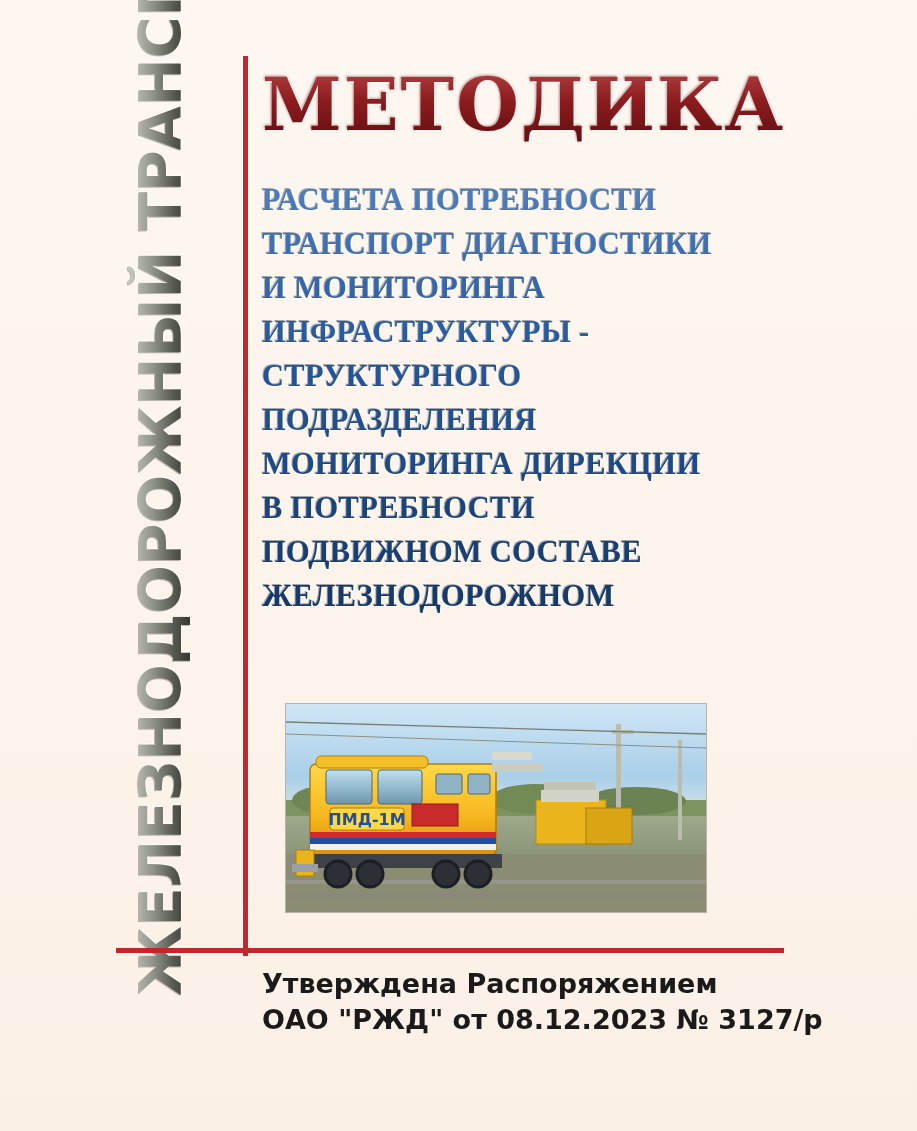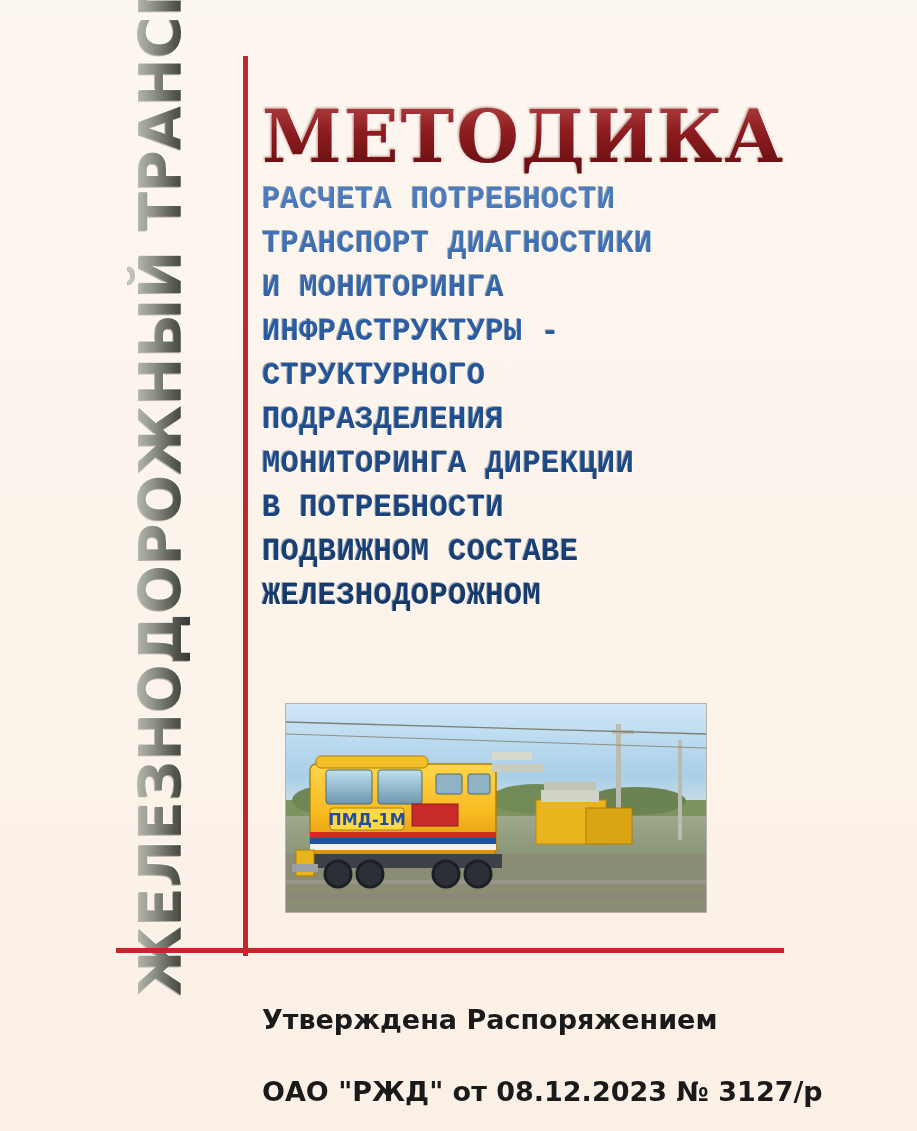--- a/index.html
+++ b/index.html
@@ -85,30 +85,29 @@
     font-family: "DejaVu Serif", serif;
     font-weight: bold;
     font-size: 72px;
     letter-spacing: 2px;
     color: #7d1113;
     background: linear-gradient(180deg,#b8484a 0%, #8d1c1f 45%, #5e0c0e 100%);
     -webkit-background-clip: text;
     background-clip: text;
     -webkit-text-fill-color: transparent;
     filter: drop-shadow(2px 2px 0 rgba(255,255,255,0.8)) drop-shadow(-1px -1px 1px rgba(120,30,30,0.45));
-    margin-top: 32px;
   }
 
   
   .subtitle {
     position: absolute;
     left: 262px;
     top: 178px;
     width: 520px;
-    font-family: Liberation Mono, monospace;
+    font-family: Liberation Serif, serif;
     font-weight: bold;
     font-size: 30.5px;
     line-height: 44px;
     letter-spacing: 0.3px;
     color: #1b4a8a;
     background: linear-gradient(180deg,#4f7fc0 0%, #24569c 40%, #143766 100%);
     -webkit-background-clip: text;
     background-clip: text;
     -webkit-text-fill-color: transparent;
     filter: drop-shadow(1.5px 1.5px 0 rgba(255,255,255,0.85)) drop-shadow(-1px -1px 0.5px rgba(20,45,90,0.4));
@@ -133,21 +132,21 @@
   .approval {
     position: absolute;
     left: 262px;
     top: 966px;
     font-family: "DejaVu Sans", sans-serif;
     font-weight: bold;
     font-size: 27px;
     line-height: 36px;
     color: #1a1a1a;
   }
-  .approval .ln { display: block; margin-top: 36px; }
+  .approval .ln { display: block; }
 </style>
 </head>
 <body>
 
 <div class="cover">
 
   <div class="side-band">
     <div class="side-text">
       <span>ЖЕЛЕЗНОДОРОЖНЫЙ ТРАНСПОРТ РОССИИ</span>
     </div>

